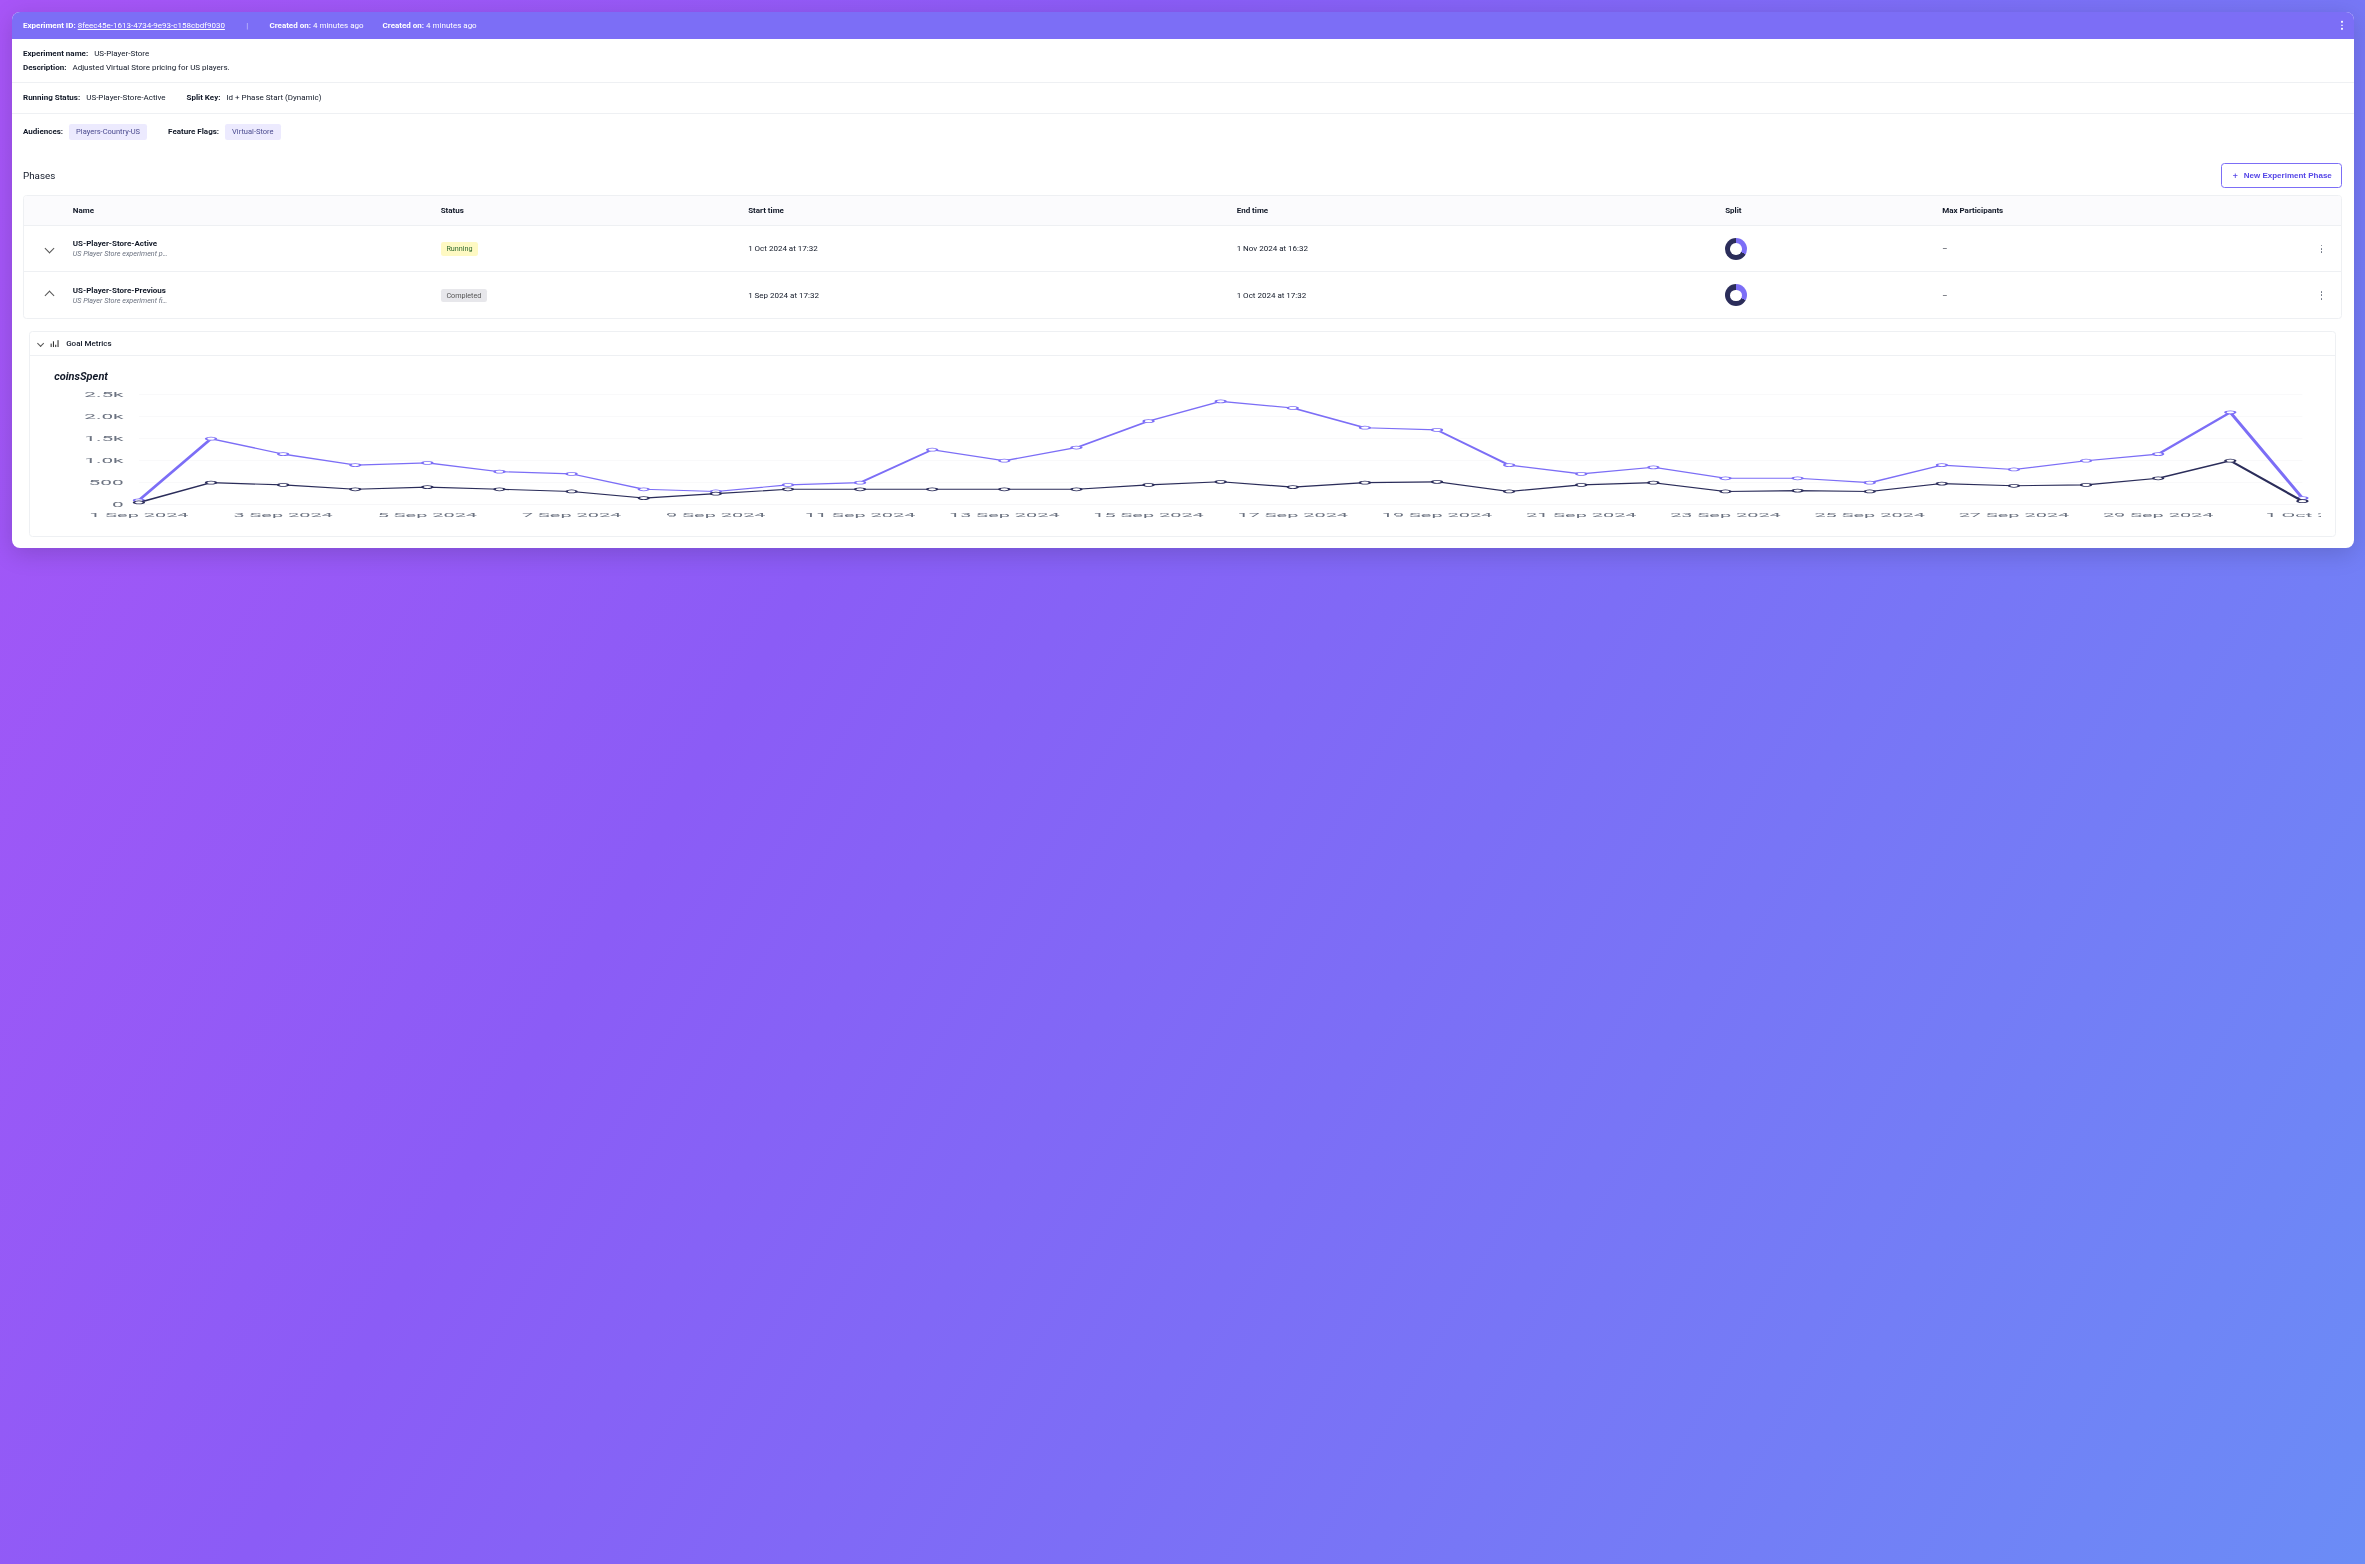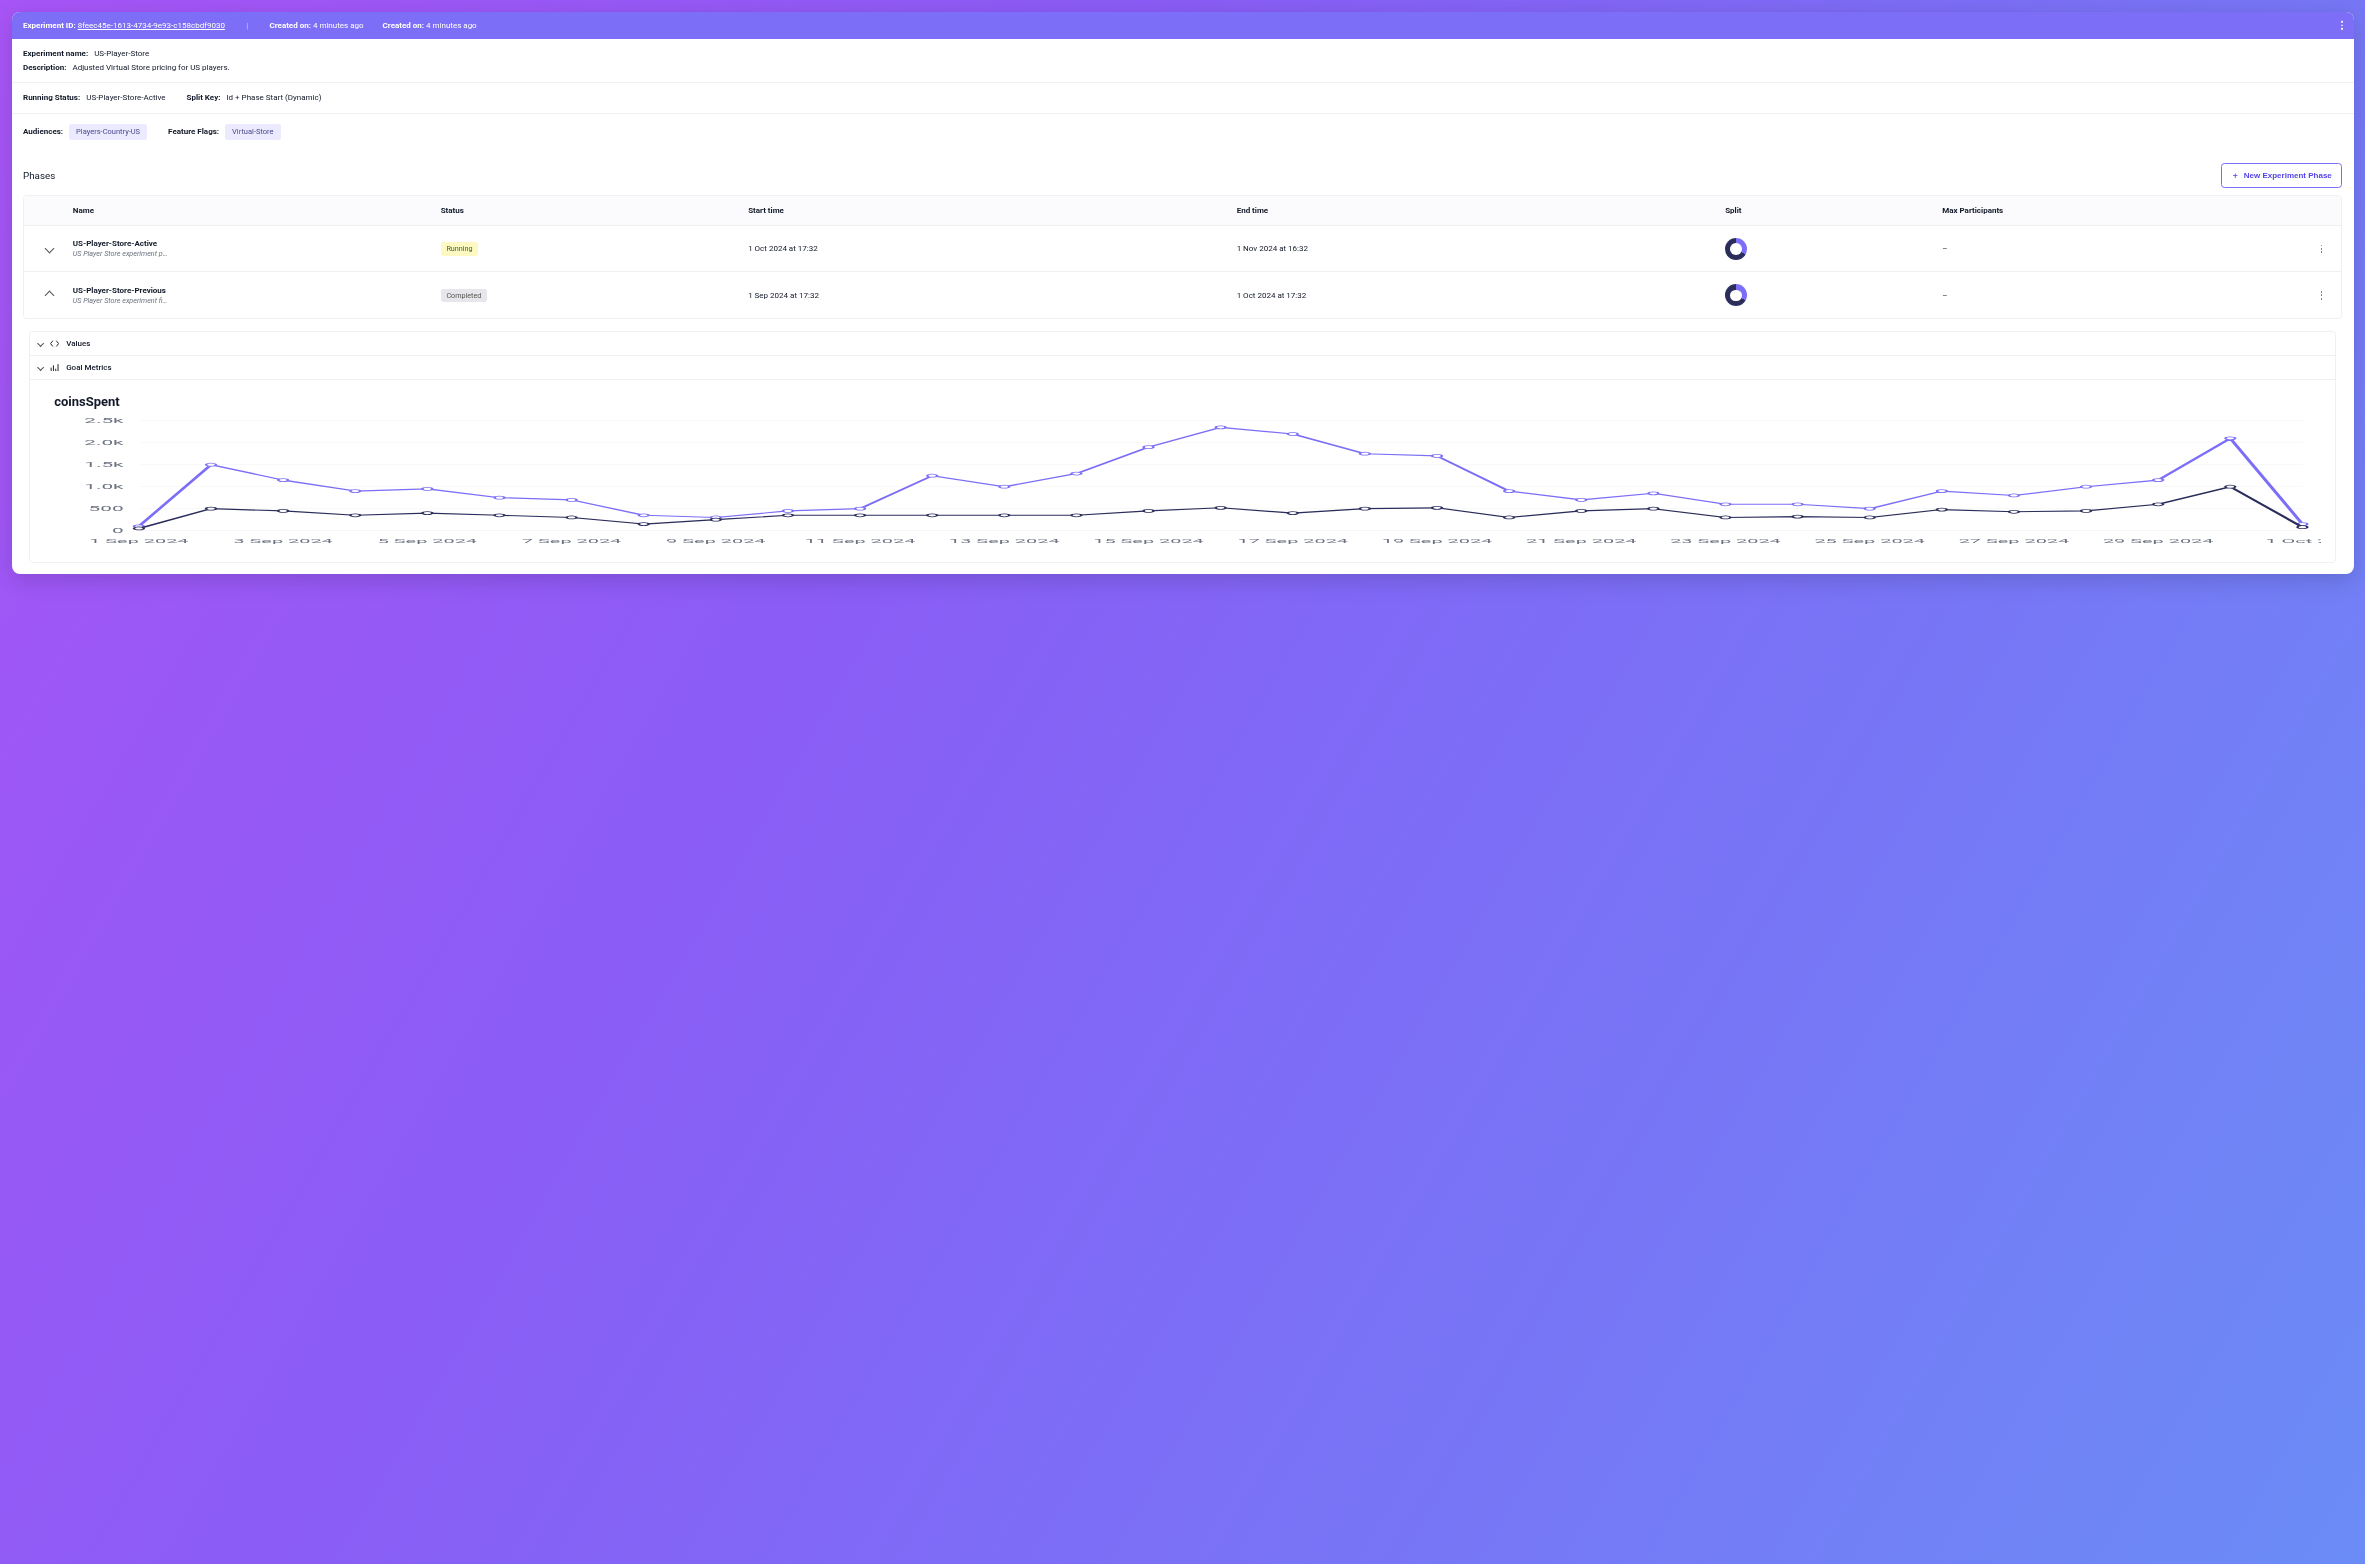--- a/index.html
+++ b/index.html
@@ -88,21 +88,21 @@
   .accordion {
     display:flex; align-items:center; gap:7px; padding:7px 8px;
     border-bottom:0.6px solid #eef0f3; cursor:pointer;
   }
   .accordion:last-of-type { border-bottom:0.6px solid #eef0f3; }
   .accordion .lbl { font-weight:500; }
   .icon-sm { width:9.2px; height:9.2px; display:inline-flex; align-items:center; justify-content:center; }
 
   
   .chart-wrap { padding: 11.5px 14px 14px 14px; border-top:none; }
-  .chart-title { font-weight:700; font-size:13px; margin: 2.3px 0 5.8px 10.4px; }
+  .chart-title { font-weight:700; font-size:11px; margin: 2.3px 0 5.8px 10.4px; font-style: italic; }
   .chart { width:100%; height:133px; position:relative; }
   svg.line-chart { width:100%; height:100%; display:block; }
 
   .dots3 { display:inline-flex; flex-direction:column; gap:1.7px; }
   .dots3 i { width:1.7px; height:1.7px; background:#fff; border-radius:50%; display:block; }
   .dots3.gray i { background:#6b7280; }
 </style>
 </head>
 <body>
 
@@ -231,29 +231,20 @@
           <span class="dots3 gray">
             <i></i>
             <i></i>
             <i></i>
           </span>
         </div>
     </div>
   </div>
 
   <div class="phase-expand">
-    <div class="accordion">
-      <span class="chev down" style="width:5.2px;height:5.2px"></span>
-      <span class="icon-sm">
-        <svg viewBox="0 0 16 16" width="9.2" height="9.2" fill="none" stroke="#111" stroke-width="1.6">
-            <path d="M5 3 1 8l4 5M11 3l4 5-4 5"></path>
-          </svg>
-      </span>
-      <span class="lbl">Values</span>
-    </div>
     <div class="accordion">
       <span class="chev down" style="width:5.2px;height:5.2px"></span>
       <span class="icon-sm">
         <svg viewBox="0 0 16 16" width="9.2" height="9.2" fill="none" stroke="#111" stroke-width="1.6">
             <path d="M2 14V8M6 14V4M10 14v-4M14 14V2"></path>
           </svg>
       </span>
       <span class="lbl">Goal Metrics</span>
     </div>
 

